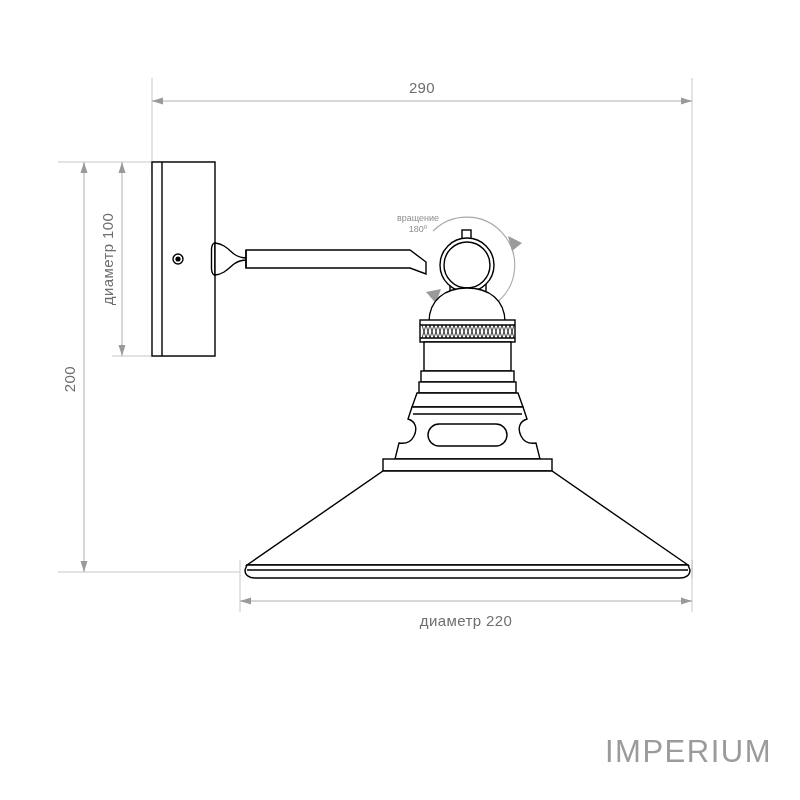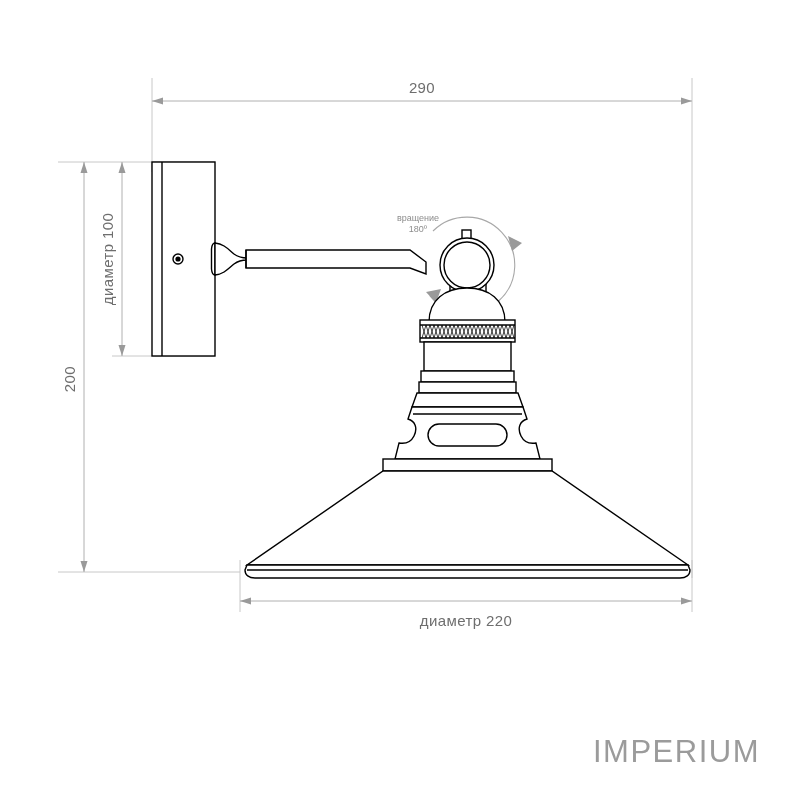--- a/index.html
+++ b/index.html
@@ -71,21 +71,21 @@
   .rot-arrow {
     fill: #9a9a9a;
     stroke: none;
   }
   .knurl-line {
     stroke: #000000;
     stroke-width: 0.75;
   }
   .logo-wrap {
     position: absolute;
-    right: 40px;
+    right: 28px;
     bottom: 30px;
     display: flex;
     align-items: baseline;
     font-family: "Liberation Sans", sans-serif;
     font-size: 31px;
     letter-spacing: 1.5px;
     font-weight: 400;
     white-space: nowrap;
   }
   .logo-imperium { color: #9b9b9b; }

